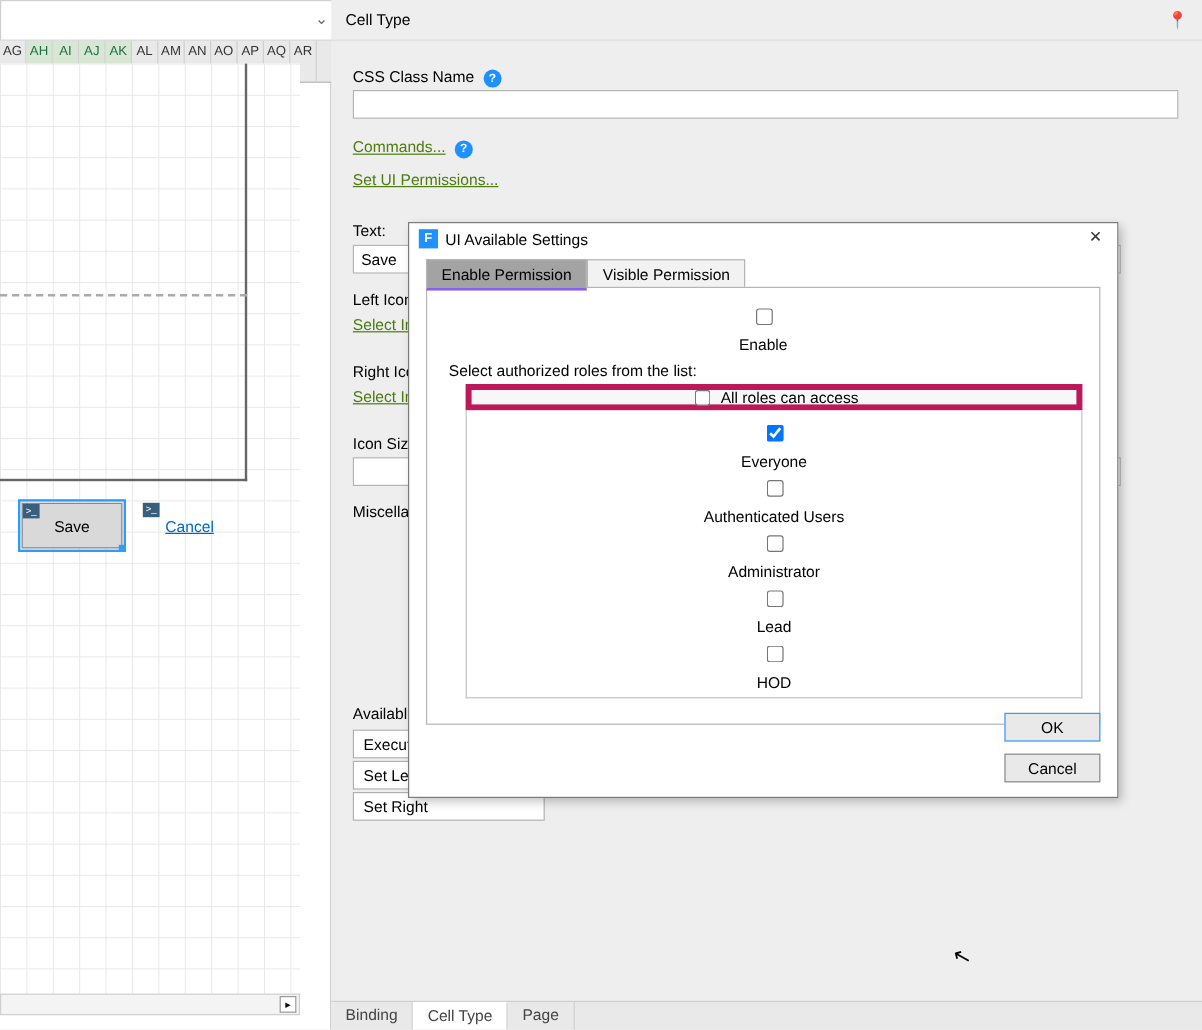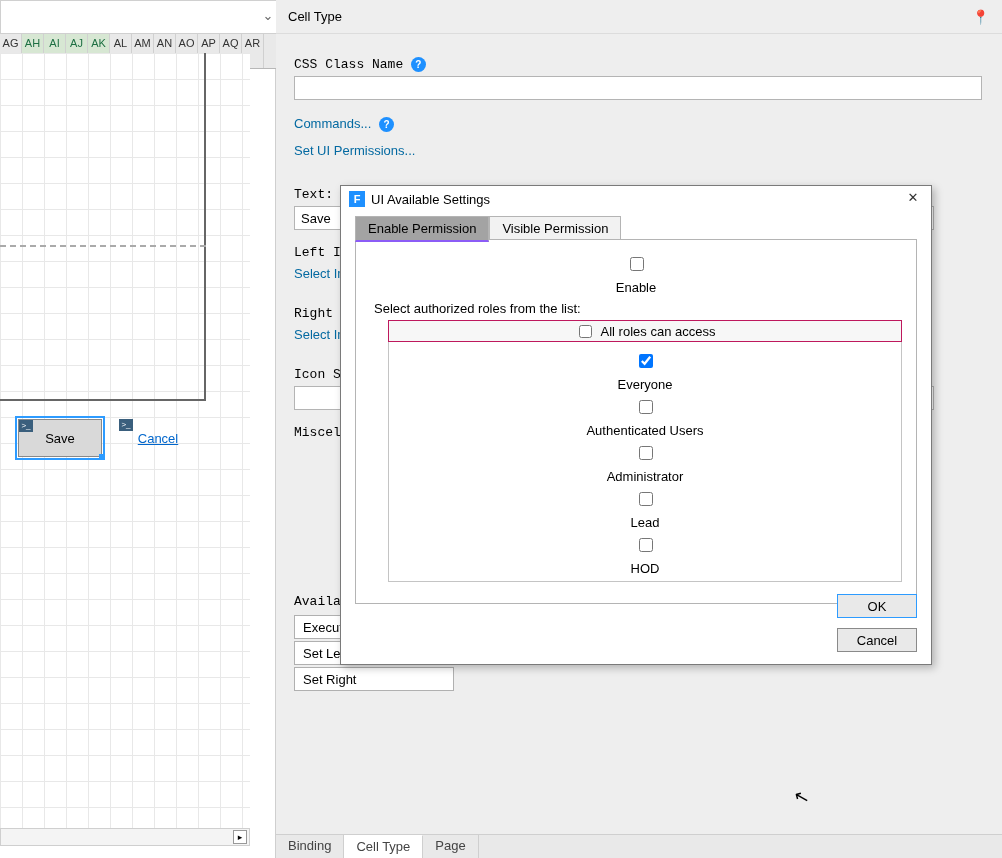--- a/index.html
+++ b/index.html
@@ -24,41 +24,41 @@
   .cell-btn.cancel .mini-icon { top:0; left:0; }
   .cell-btn.cancel a { color:#0066cc; text-decoration: underline; margin-left: 8px; }
   .hscroll { position: absolute; left: 0; top: 828px; width: 250px; height: 18px; background: #f4f4f4; border: 1px solid #cfcfcf; }
   .hscroll .arrow { position: absolute; right: 2px; top: 1px; width: 14px; height: 14px; border: 1px solid #999; background:#fff; font-size:9px; text-align:center; line-height:12px; }
   
   .right-pane { position: absolute; left: 276px; top: 0; width: 726px; height: 858px; background: #eeeeee; }
   .pane-header { position: absolute; left: 0; top: 0; width: 726px; height: 34px; padding: 8px 12px; border-bottom: 1px solid #dcdcdc; display:flex; align-items:center; justify-content:space-between; }
   .pane-header .pin { color:#555; font-size:14px; }
   .pane-body { position: absolute; left: 0; top: 34px; width: 726px; height: 790px; padding: 16px 18px; }
   .field-row { margin: 6px 0 14px 0; }
-  .label { display:inline-block; margin-bottom: 4px; font-family: Liberation Mono, monospace; }
+  .label { display:inline-block; margin-bottom: 4px; }
   .help-q { display:inline-block; width:15px; height:15px; border-radius:50%; background:#1e90ff; color:#fff; font-size:10px; text-align:center; line-height:15px; margin-left:4px; font-weight:bold; }
   .txt-input { width: 688px; height: 24px; border: 1px solid #b4b4b4; background:#fff; padding: 2px 6px; }
-  .link { color:#0369a1; cursor:pointer; display:inline-block; margin: 2px 0 10px 0; }
+  .link { color:#4d7c0f; text-decoration: underline; cursor:pointer; display:inline-block; margin: 2px 0 10px 0; }
   .prop-btn { display:block; width: 160px; height: 24px; border:1px solid #b0b0b0; background:#fff; text-align:left; padding: 0 8px; margin: 2px 0; }
   .pane-tabs { position: absolute; left: 0; bottom: 0; width: 726px; height: 24px; background: #e9e9e9; border-top:1px solid #cfcfcf; display:flex; }
   .pane-tabs div { padding: 3px 12px; border-right:1px solid #cfcfcf; color:#444; }
   .pane-tabs div.active { background:#fff; border-top: 1px solid #fff; }
   
   .dialog { position: absolute; left: 340px; top: 185px; width: 592px; height: 480px; background:#fff; border:1px solid #7a7a7a; box-shadow: 3px 3px 8px rgba(0,0,0,.25); }
   .dlg-title { height: 26px; padding: 3px 8px; display:flex; align-items:center; justify-content:space-between; border-bottom:0; }
   .dlg-title .ttl { display:flex; align-items:center; gap:6px; }
   .dlg-title .ttl .F { width:16px; height:16px; background:#1e90ff; color:#fff; font-size:11px; font-weight:bold; text-align:center; line-height:16px; }
   .dlg-title .x { width:20px; height:20px; text-align:center; line-height:18px; color:#333; }
   .dlg-tabs { position:absolute; left:14px; top:30px; display:flex; }
   .dlg-tabs .tab { border:1px solid #b4b4b4; padding: 4px 12px; background:#f2f2f2; }
   .dlg-tabs .tab.active { background:#a3a3a3; border-bottom:2px solid #8b5cf6; position:relative; z-index:2; }
   .dlg-panel { position:absolute; left:14px; top:53px; right:14px; height: 365px; border:1px solid #b4b4b4; background:#fff; padding: 10px 14px; }
   .chk { display:flex; align-items:center; gap:6px; margin: 4px 0; flex-direction: column; }
   .chk input { width:14px; height:14px; }
-  .roles-hdr { display:flex; align-items:center; justify-content:center; gap:6px; height:22px; border:1px solid #be185d; background:#f7f7f7; margin-top:4px; width:100%; }
+  .roles-hdr { display:flex; align-items:center; justify-content:center; gap:6px; height:22px; border:5px solid #be185d; background:#f7f7f7; margin-top:4px; width:100%; }
   .roles-hdr input { accent-color:#666; }
   .roles-box { border:1px solid #c4c4c4; border-top:none; background:#fff; padding: 4px 10px; height: 240px; }
   .roles-box .chk { margin: 5px 0; justify-content: flex-end; }
   .roles-wrap { margin-left: 18px; }
   .dlg-btns { position:absolute; right:14px; bottom:12px; display:flex; gap:10px;flex-direction:column; }
   .dlg-btns button { width:80px; height:24px; border:1px solid #8a8a8a; background:#e9e9e9; }
   .dlg-btns button.primary { border:1px solid #2d9bff; }
   .cursor { position:absolute; left:794px; top:786px; font-size:18px; pointer-events:none; color:#000; transform: rotate(-15deg); }
 </style>
 </head>

